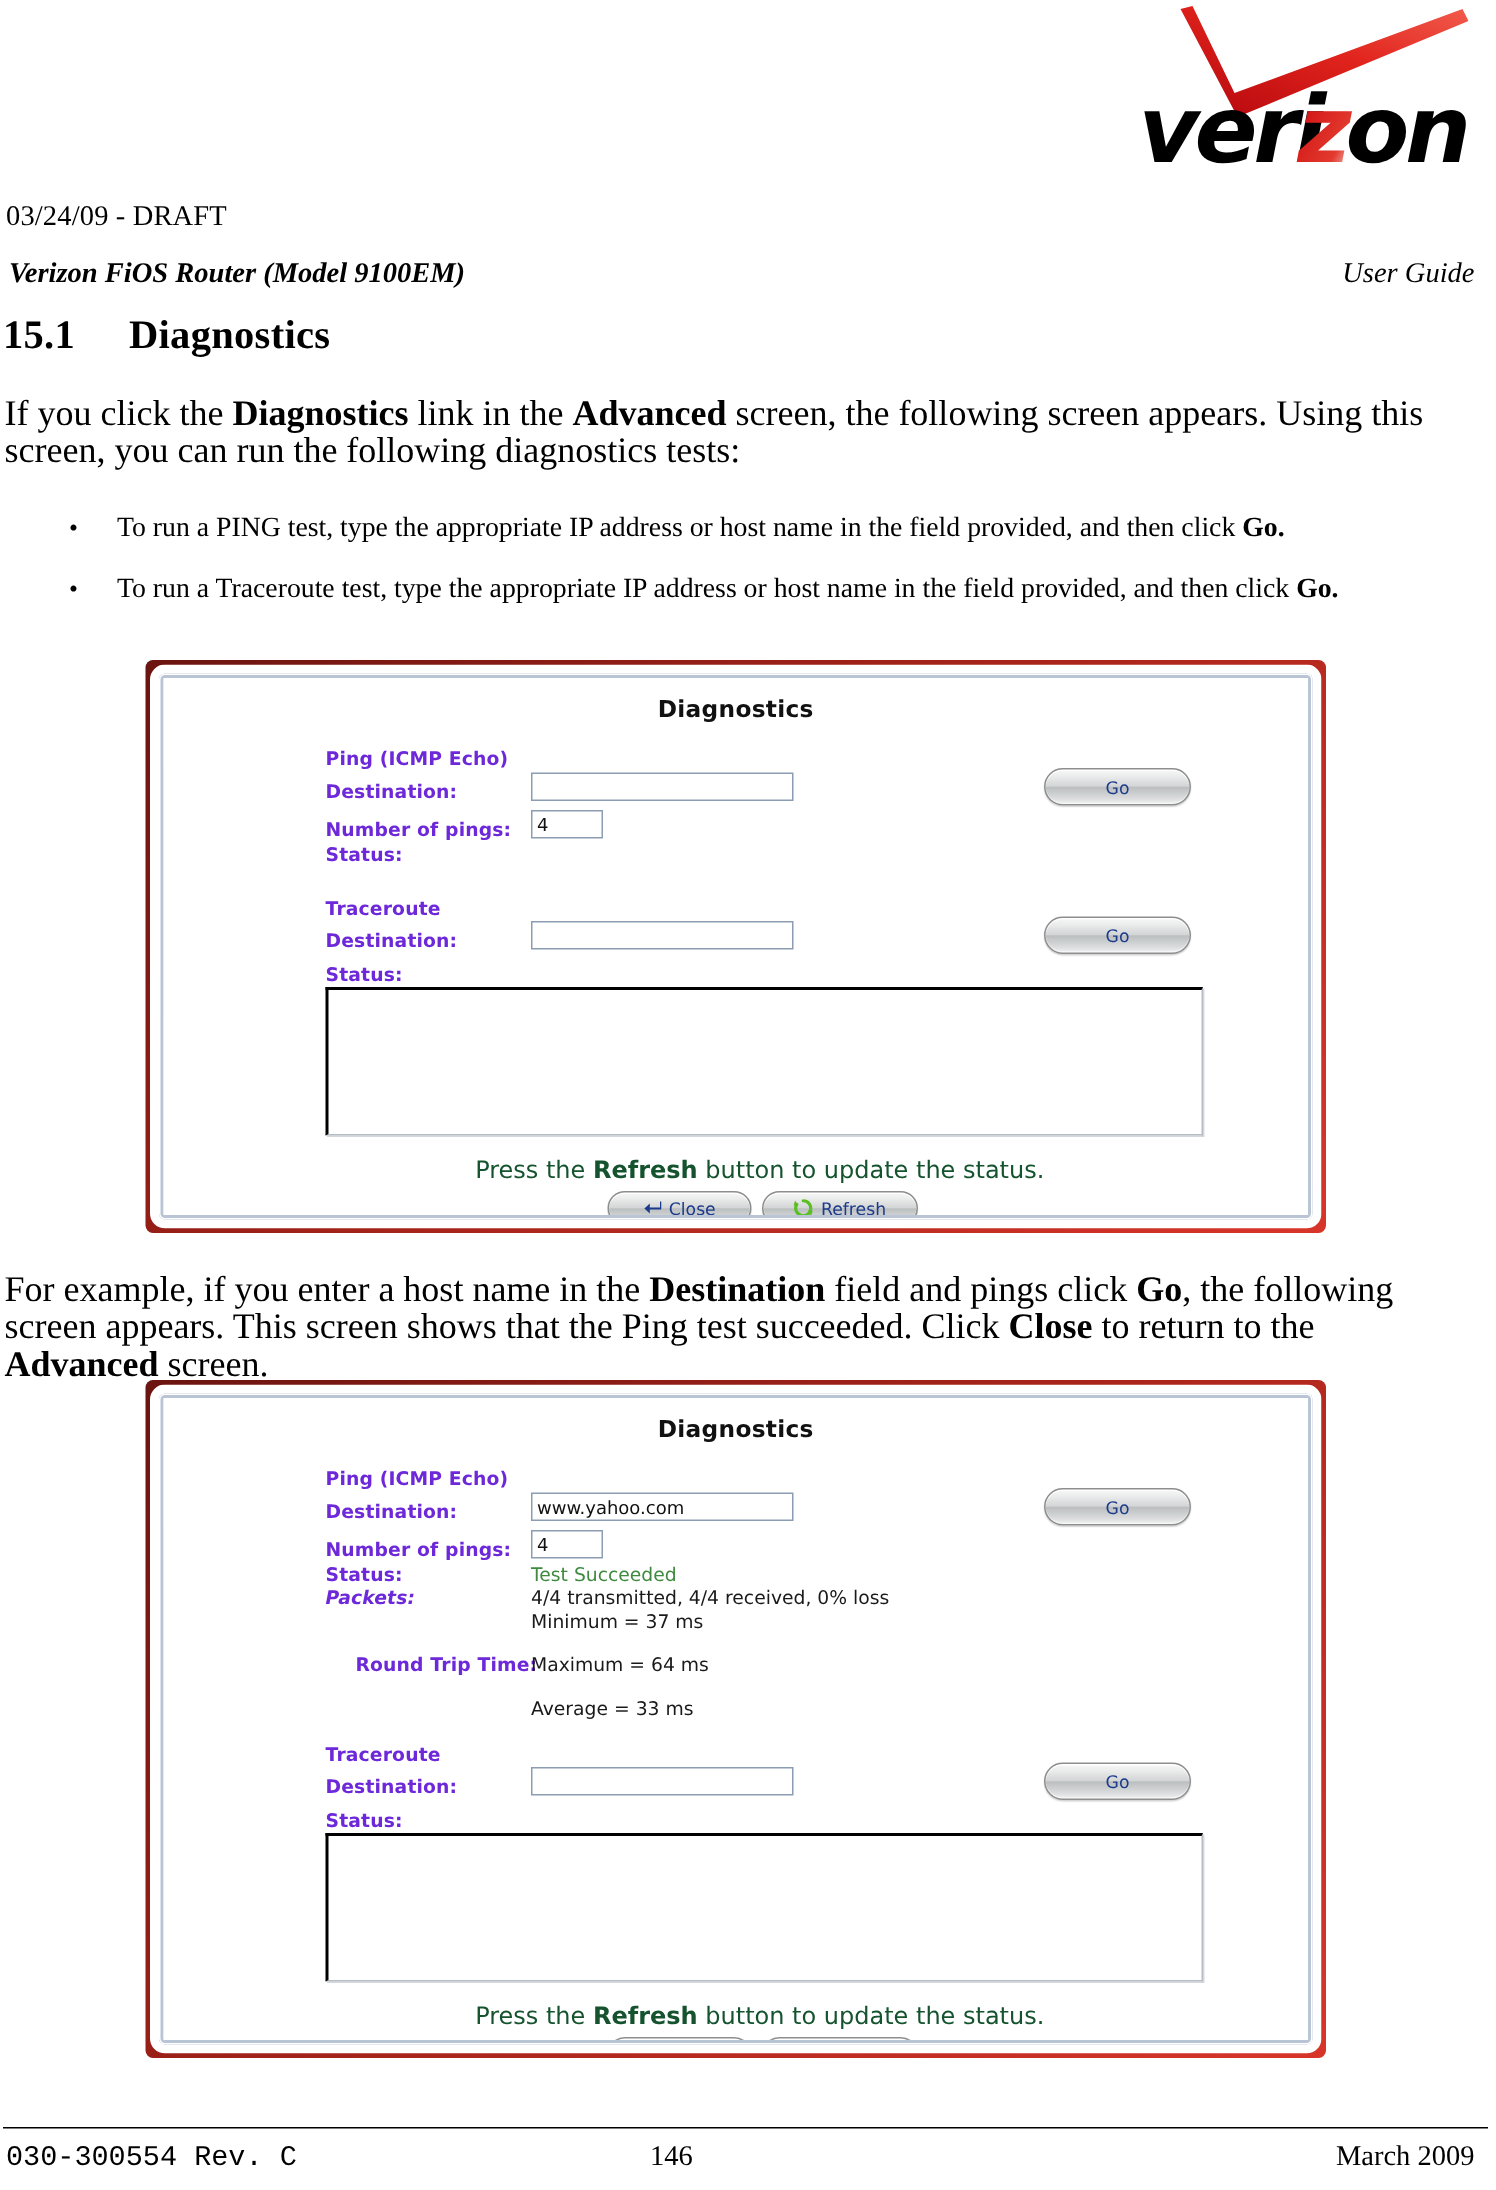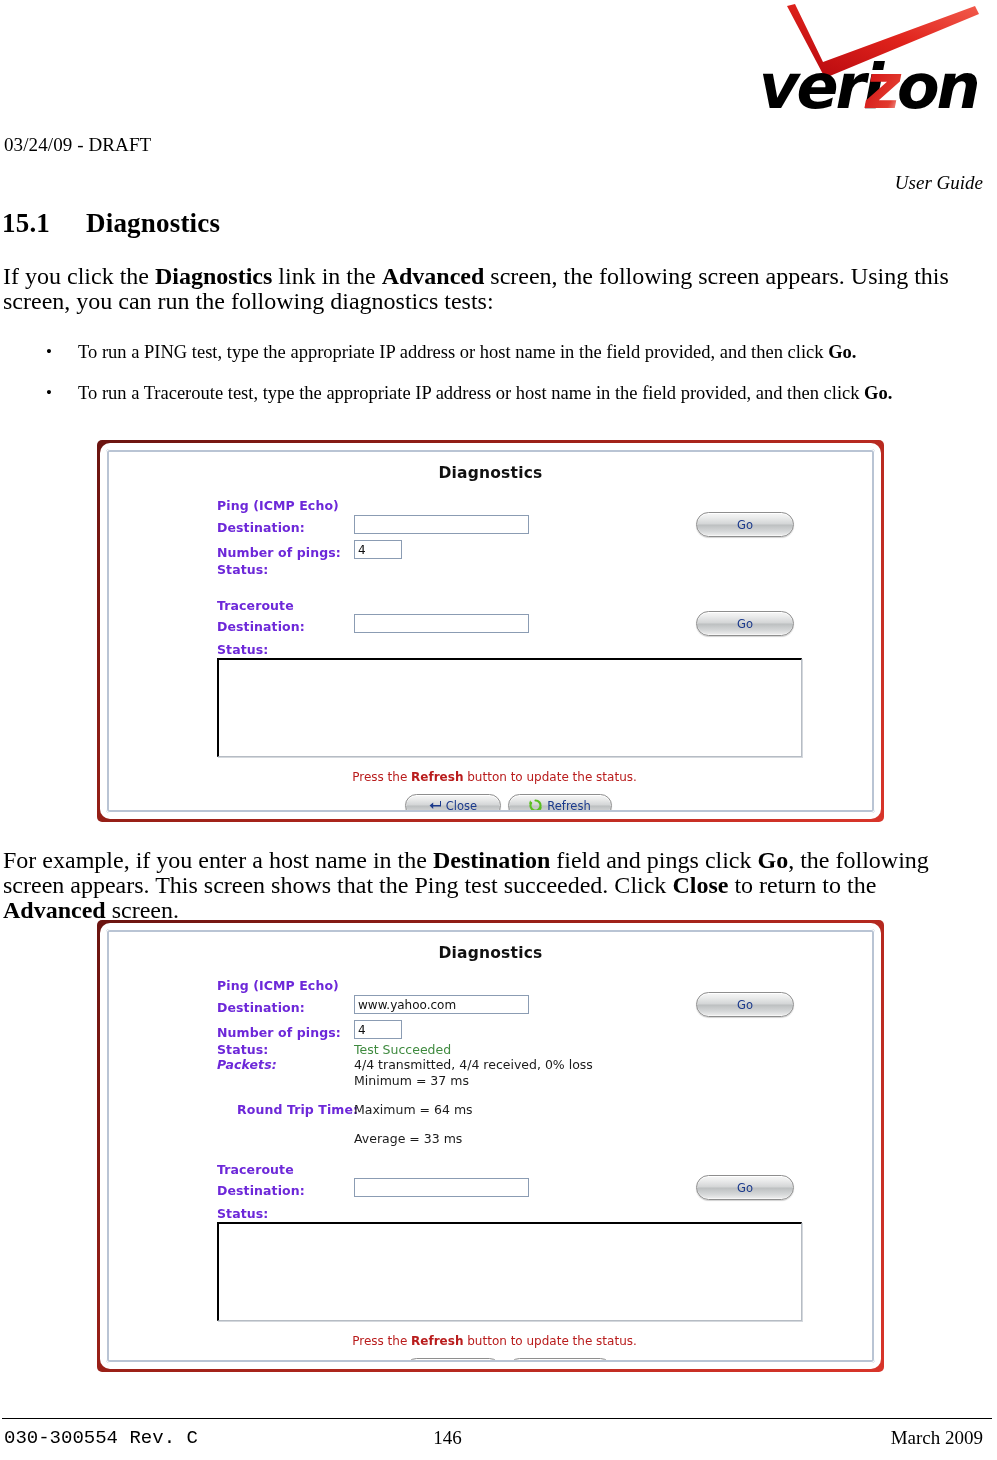--- a/index.html
+++ b/index.html
@@ -214,25 +214,25 @@
     background: #ffffff;
     border-top: 2px solid #000000;
     border-left: 2px solid #000000;
     border-right: 1px solid #b6bcc4;
     border-bottom: 1px solid #b6bcc4;
     box-shadow: 1px 1px 0 0 #d4d8dd;
   }
 
   .hint {
     position: absolute;
-    left: 4px;
+    left: 16px;
     width: 100%;
     text-align: center;
-    font-size: 12px;
-    color: #b91c1c;
+    font-size: 16px;
+    color: #14532d;
   }
   .hint b { font-weight: bold; }
 
   .btnrow {
     position: absolute;
     left: 0;
     width: 100%;
     height: 24px;
   }
 
@@ -279,20 +279,21 @@
 
     <text x="2" y="104" font-family="'DejaVu Sans', sans-serif" font-size="62" font-weight="bold" font-style="italic" fill="#000000" letter-spacing="-3">veri</text>
     <text x="108" y="104" font-family="'DejaVu Sans', sans-serif" font-size="62" font-weight="bold" font-style="italic" fill="url(#zGrad)" letter-spacing="-3">z</text>
     <text x="140" y="104" font-family="'DejaVu Sans', sans-serif" font-size="62" font-weight="bold" font-style="italic" fill="#000000" letter-spacing="-3">on</text>
   </svg>
 </div>
 
 <div class="draft-line">03/24/09 - DRAFT</div>
 
 <div class="doc-header">
+  <span class="left">Verizon FiOS Router (Model 9100EM)</span>
   <span class="right">User Guide</span>
 </div>
 
 <div class="section-heading">
   <span class="num">15.1</span><span>Diagnostics</span>
 </div>
 
 <div class="para" id="intro-para">
   <span>If you click the </span><b>Diagnostics</b><span> link in the </span><b>Advanced</b><span> screen, the following screen appears. Using this screen, you can run the following diagnostics tests:</span>
 </div>

